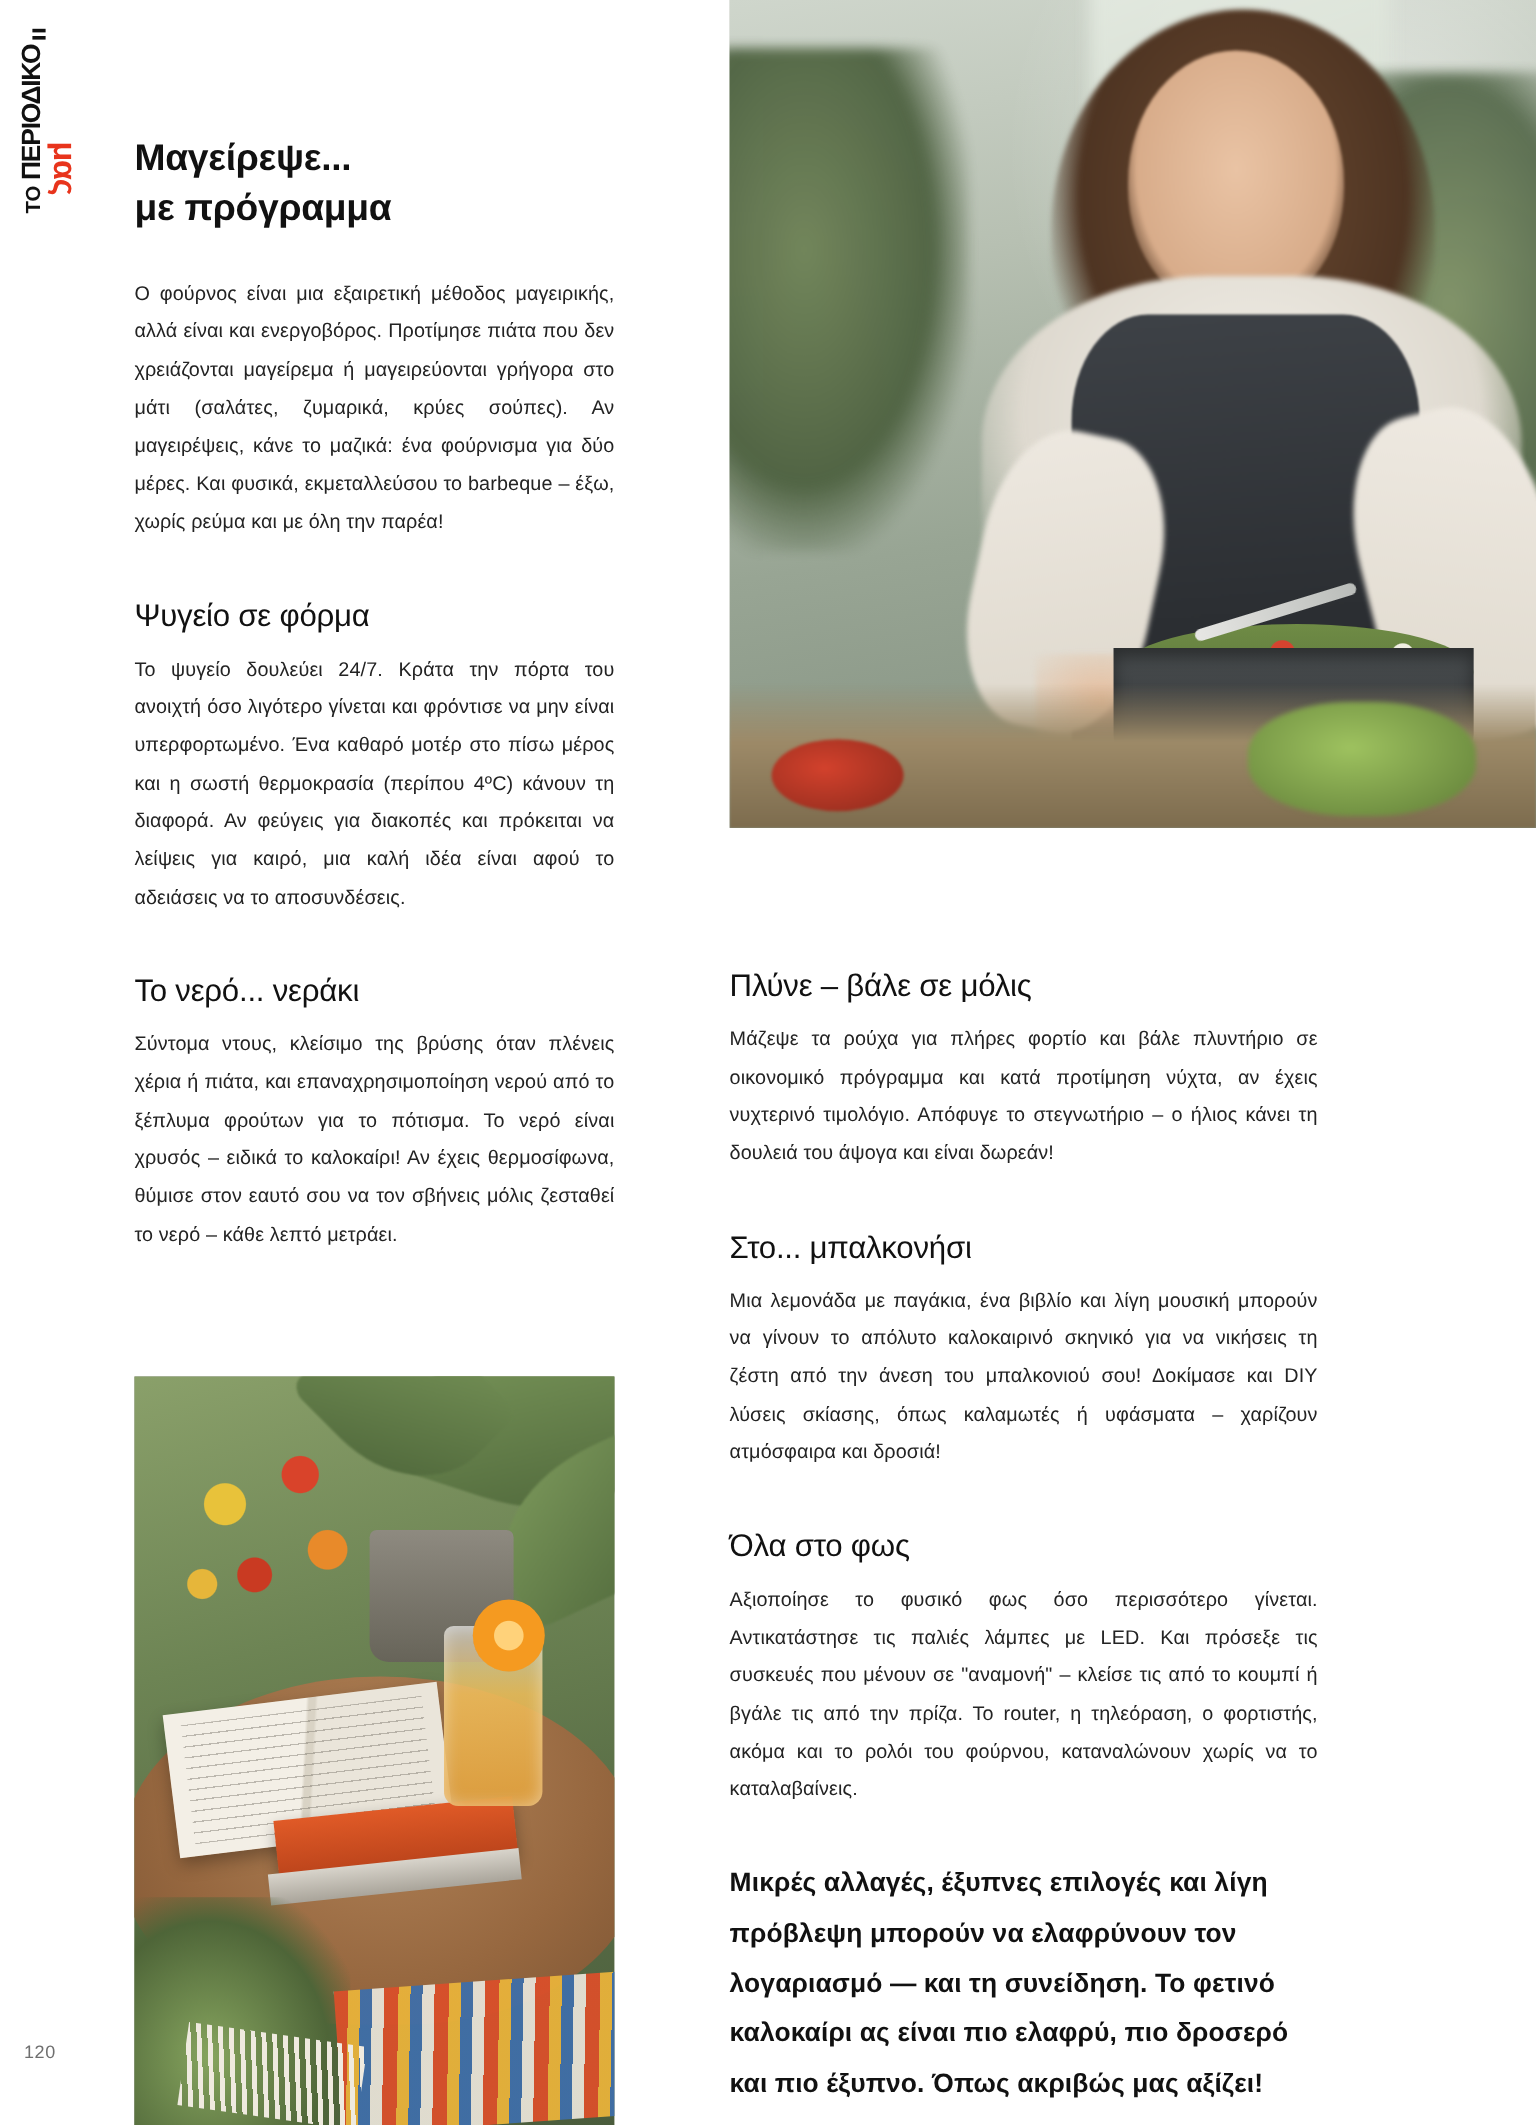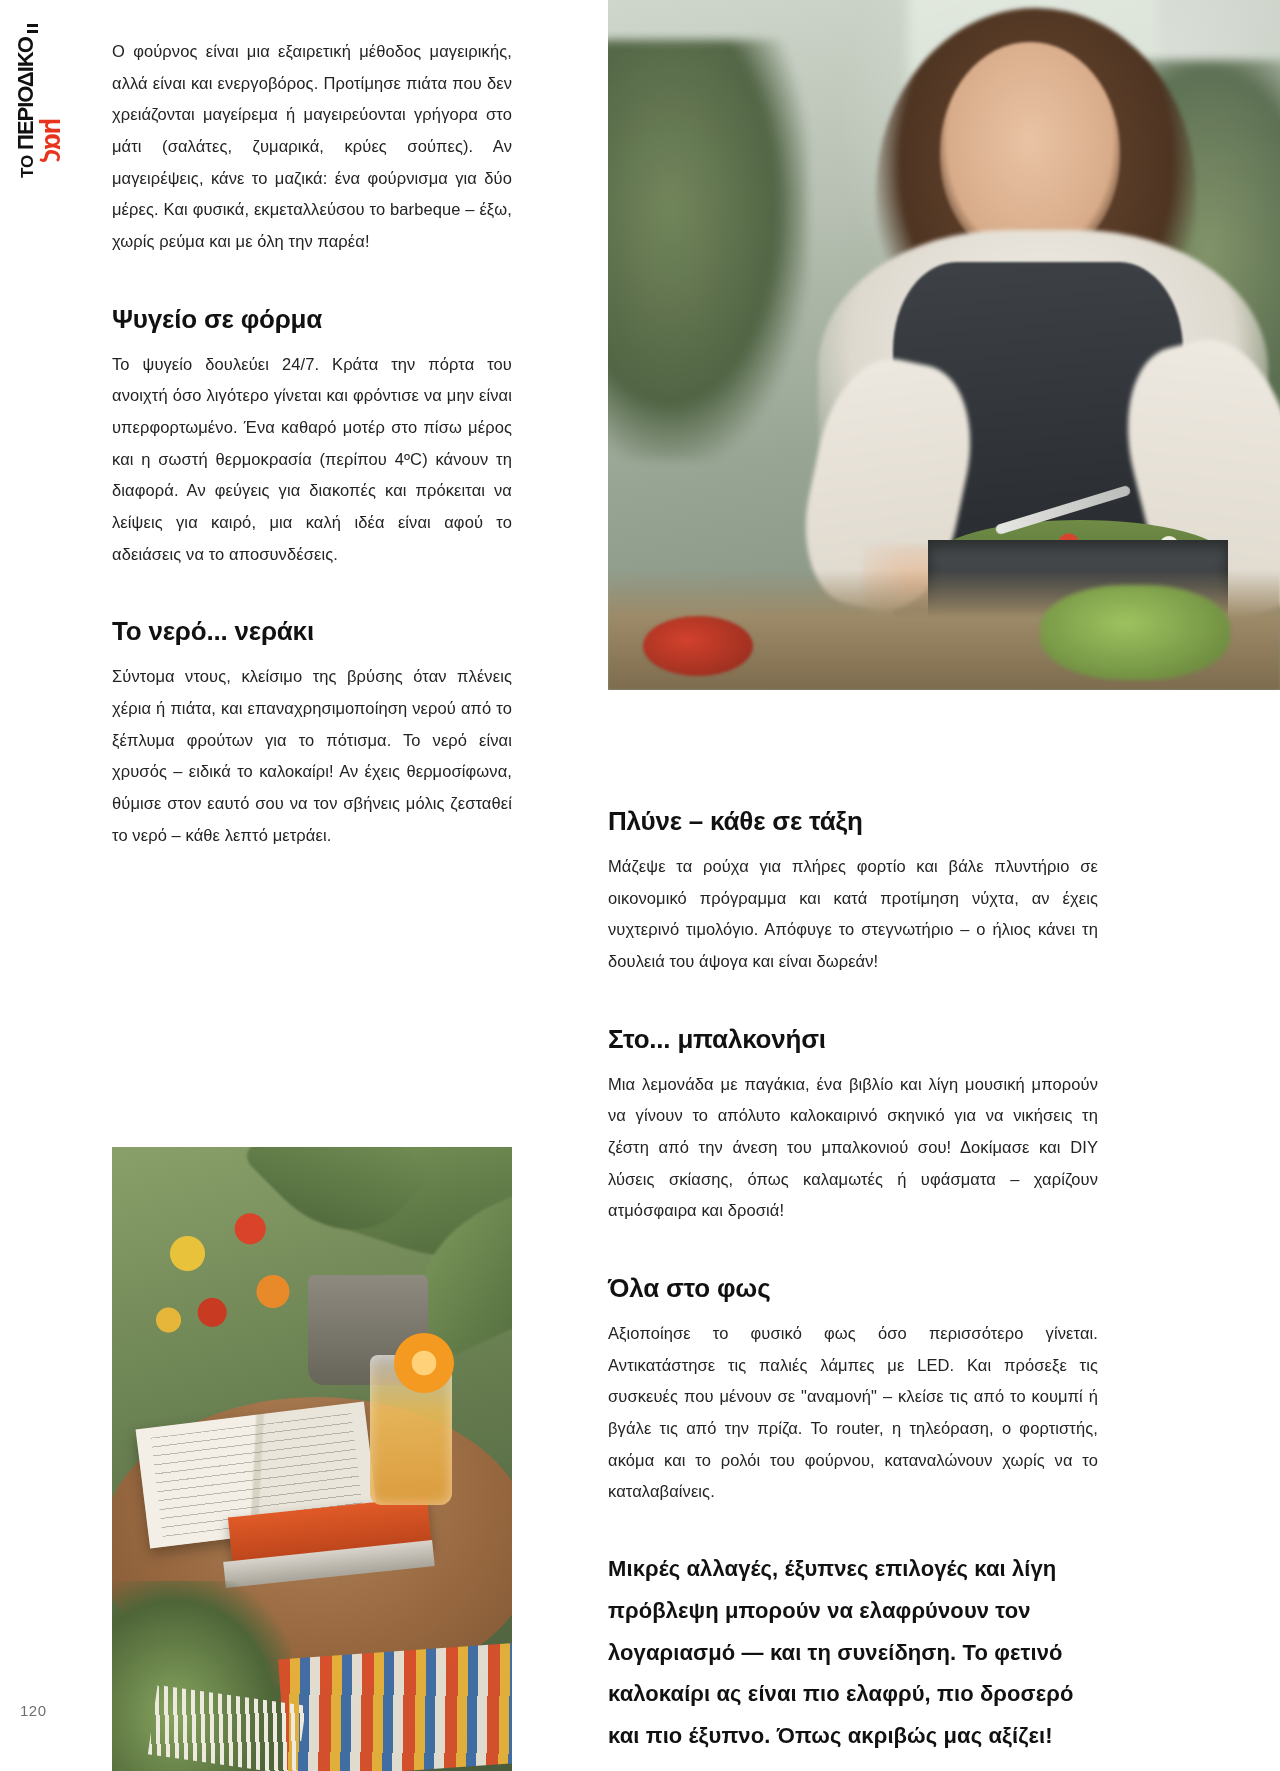--- a/index.html
+++ b/index.html
@@ -114,21 +114,21 @@
     line-height: 1.32;
     font-weight: 700;
     color: #111;
     margin: 0;
     letter-spacing: -0.2px;
   }
   .title-block { padding-top: 112px; }
 
   h2.head {
     font-size: 26px;
-    font-weight: 700;
+    font-weight: 400;
     color: #111;
     margin: 0 0 14px 0;
     letter-spacing: -0.2px;
   }
   p.body {
     font-size: 16.5px;
     line-height: 1.92;
     color: #232323;
     margin: 0;
     letter-spacing: 0.1px;
@@ -414,20 +414,26 @@
   <div class="k-hand2"></div>
   <div class="k-salad"></div>
   <div class="k-bowl"></div>
   <div class="k-utensil"></div>
   <div class="k-counter"></div>
   <div class="k-veg1"></div>
   <div class="k-veg2"></div>
 </div>
 
 <div class="col-left">
+  <div class="title-block">
+    <h1 class="title">
+      <span>Μαγείρεψε...</span><br>
+      <span>με πρόγραμμα</span>
+    </h1>
+  </div>
 
   <div class="sec sec-first">
     <p class="body justify">Ο φούρνος είναι μια εξαιρετική μέθοδος μαγειρικής, αλλά είναι και ενεργοβόρος. Προτίμησε πιάτα που δεν χρειάζονται μαγείρεμα ή μαγειρεύονται γρήγορα στο μάτι (σαλάτες, ζυμαρικά, κρύες σούπες). Αν μαγειρέψεις, κάνε το μαζικά: ένα φούρνισμα για δύο μέρες. Και φυσικά, εκμεταλλεύσου το barbeque – έξω, χωρίς ρεύμα και με όλη την παρέα!</p>
   </div>
 
   <div class="sec">
     <h2 class="head">Ψυγείο σε φόρμα</h2>
     <p class="body justify">Το ψυγείο δουλεύει 24/7. Κράτα την πόρτα του ανοιχτή όσο λιγότερο γίνεται και φρόντισε να μην είναι υπερφορτωμένο. Ένα καθαρό μοτέρ στο πίσω μέρος και η σωστή θερμοκρασία (περίπου 4ºC) κάνουν τη διαφορά. Αν φεύγεις για διακοπές και πρόκειται να λείψεις για καιρό, μια καλή ιδέα είναι αφού το αδειάσεις να το αποσυνδέσεις.</p>
   </div>
 
@@ -454,21 +460,21 @@
   <div class="b-orange"></div>
   <div class="b-plant-bottom"></div>
   <div class="b-rug"></div>
   <div class="b-fringe"></div>
 </div>
 
 <div class="col-right">
   <div style="height:806px"></div>
 
   <div>
-    <h2 class="head">Πλύνε – κάθε σε τάξη</h2>
+    <h2 class="head">Πλύνε – βάλε σε μόλις</h2>
     <p class="body justify">Μάζεψε τα ρούχα για πλήρες φορτίο και βάλε πλυντήριο σε οικονομικό πρόγραμμα και κατά προτίμηση νύχτα, αν έχεις νυχτερινό τιμολόγιο. Απόφυγε το στεγνωτήριο – ο ήλιος κάνει τη δουλειά του άψογα και είναι δωρεάν!</p>
   </div>
 
   <div class="sec">
     <h2 class="head">Στο... μπαλκονήσι</h2>
     <p class="body justify">Μια λεμονάδα με παγάκια, ένα βιβλίο και λίγη μουσική μπορούν να γίνουν το απόλυτο καλοκαιρινό σκηνικό για να νικήσεις τη ζέστη από την άνεση του μπαλκονιού σου! Δοκίμασε και DIY λύσεις σκίασης, όπως καλαμωτές ή υφάσματα – χαρίζουν ατμόσφαιρα και δροσιά!</p>
   </div>
 
   <div class="sec">
     <h2 class="head">Όλα στο φως</h2>

